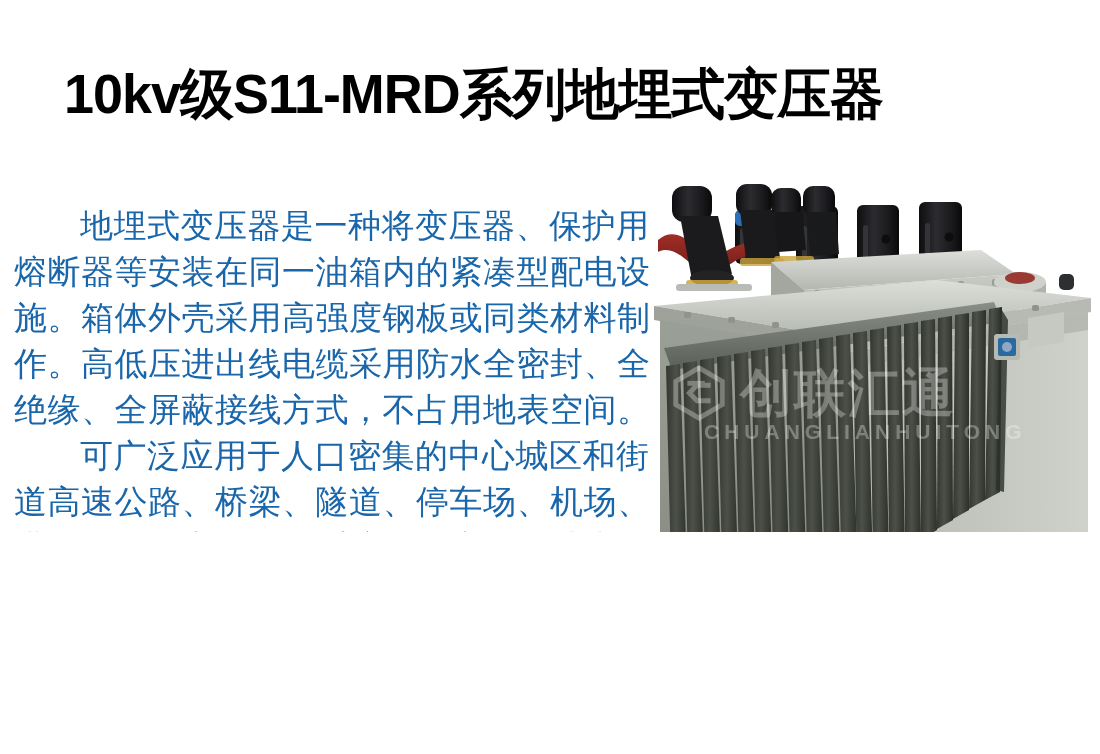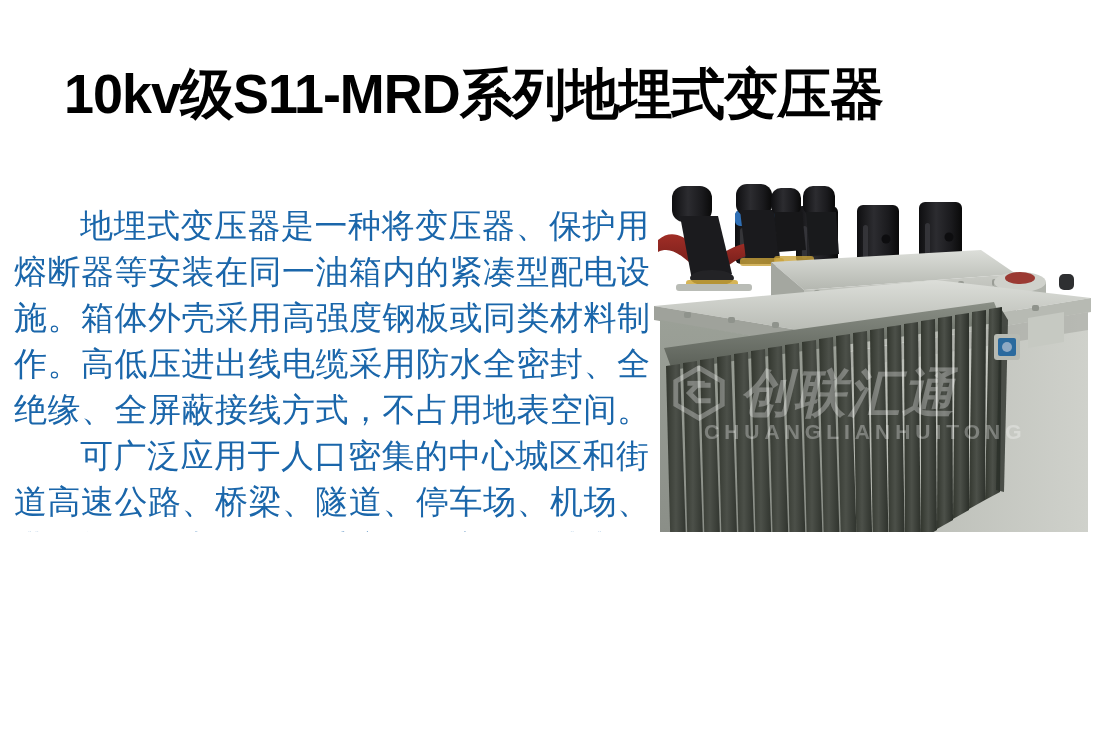--- a/index.html
+++ b/index.html
@@ -44,21 +44,21 @@
   }
   #photo svg{display:block;}
 
   
   #watermark{
     position:absolute;left:668px;top:362px;
     width:420px;height:86px;
     pointer-events:none;
     opacity:.30;
   }
-  #wm-row{display:flex;align-items:center;height:62px;font-style:italic;}
+  #wm-row{display:flex;align-items:center;height:62px;}
   #wm-mark{width:62px;height:62px;flex:0 0 62px;margin-right:10px;}
   #wm-cn{
     font-size:52px;line-height:58px;font-weight:bold;
     color:#ffffff;letter-spacing:2px;white-space:nowrap;
     font-family:"Liberation Sans","DejaVu Sans",sans-serif;
   }
   #wm-en{
     margin-left:36px;margin-top:-4px;
     font-size:21px;font-weight:bold;letter-spacing:5px;color:#ffffff;
     white-space:nowrap;

